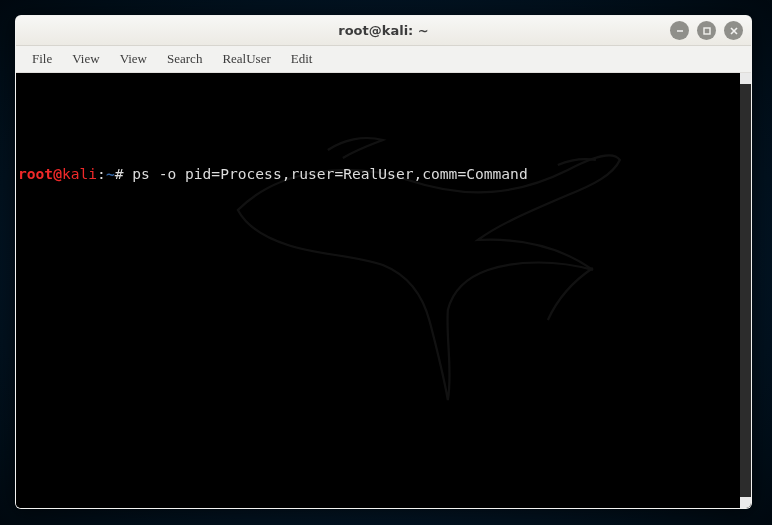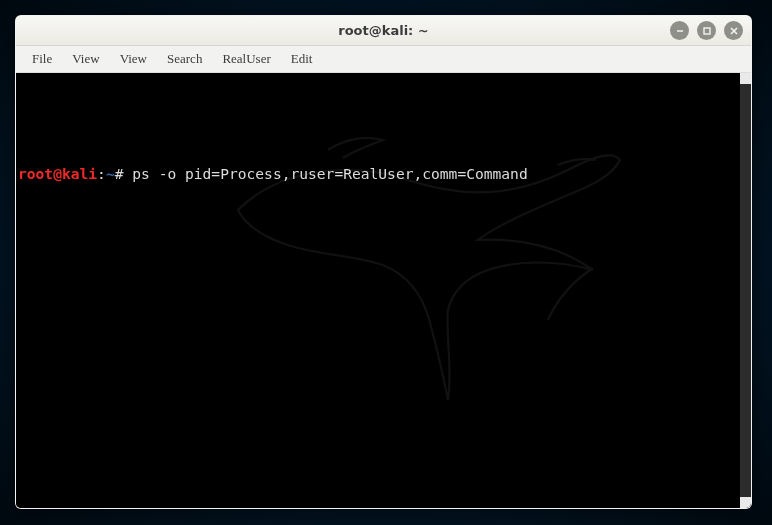--- a/index.html
+++ b/index.html
@@ -97,21 +97,21 @@
       position: absolute;
       left: 50%;
       top: 48%;
       transform: translate(-50%, -50%);
       opacity: 0.10;
       pointer-events: none;
     }
     .bg-dragon svg { width: 430px; height: 360px; }
     .term-line { position: relative; z-index: 2; }
     .user { color: #ef2929; font-weight: bold; }
-    .host { color: #ef2929; font-weight: bold; }
+    .host { color: #ef2929; font-weight: normal; }
     .at { color: #ef2929; font-weight: bold; }
     .path { color: #3465a4; font-weight: bold; }
     .hash { color: #dcdcdc; }
     .cmd-text { color: #dcdcdc; }
     .cursor {
       display: inline-block;
       width: 8.8px;
       height: 16px;
       background: #dcdcdc;
       vertical-align: -2px;

